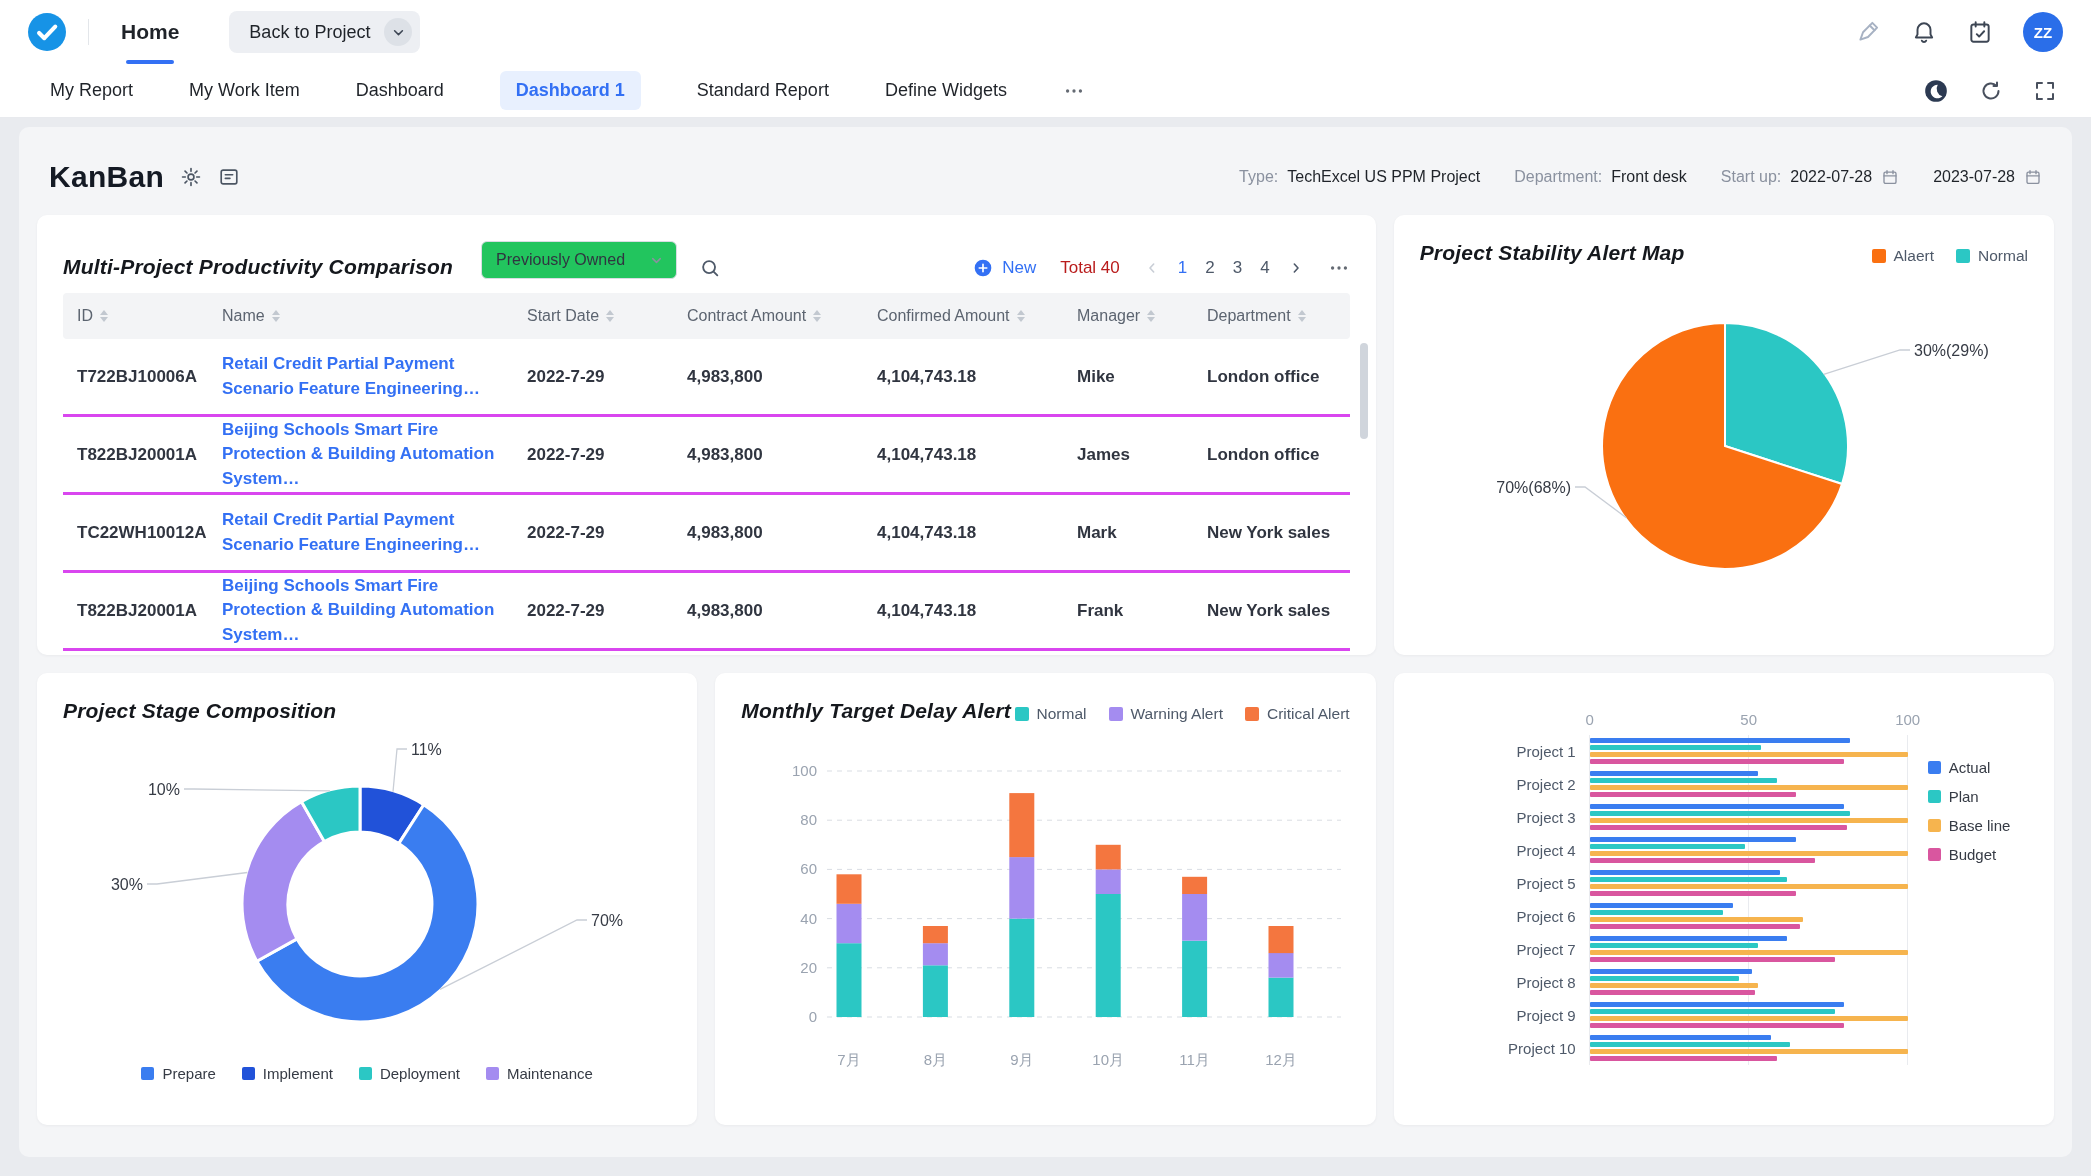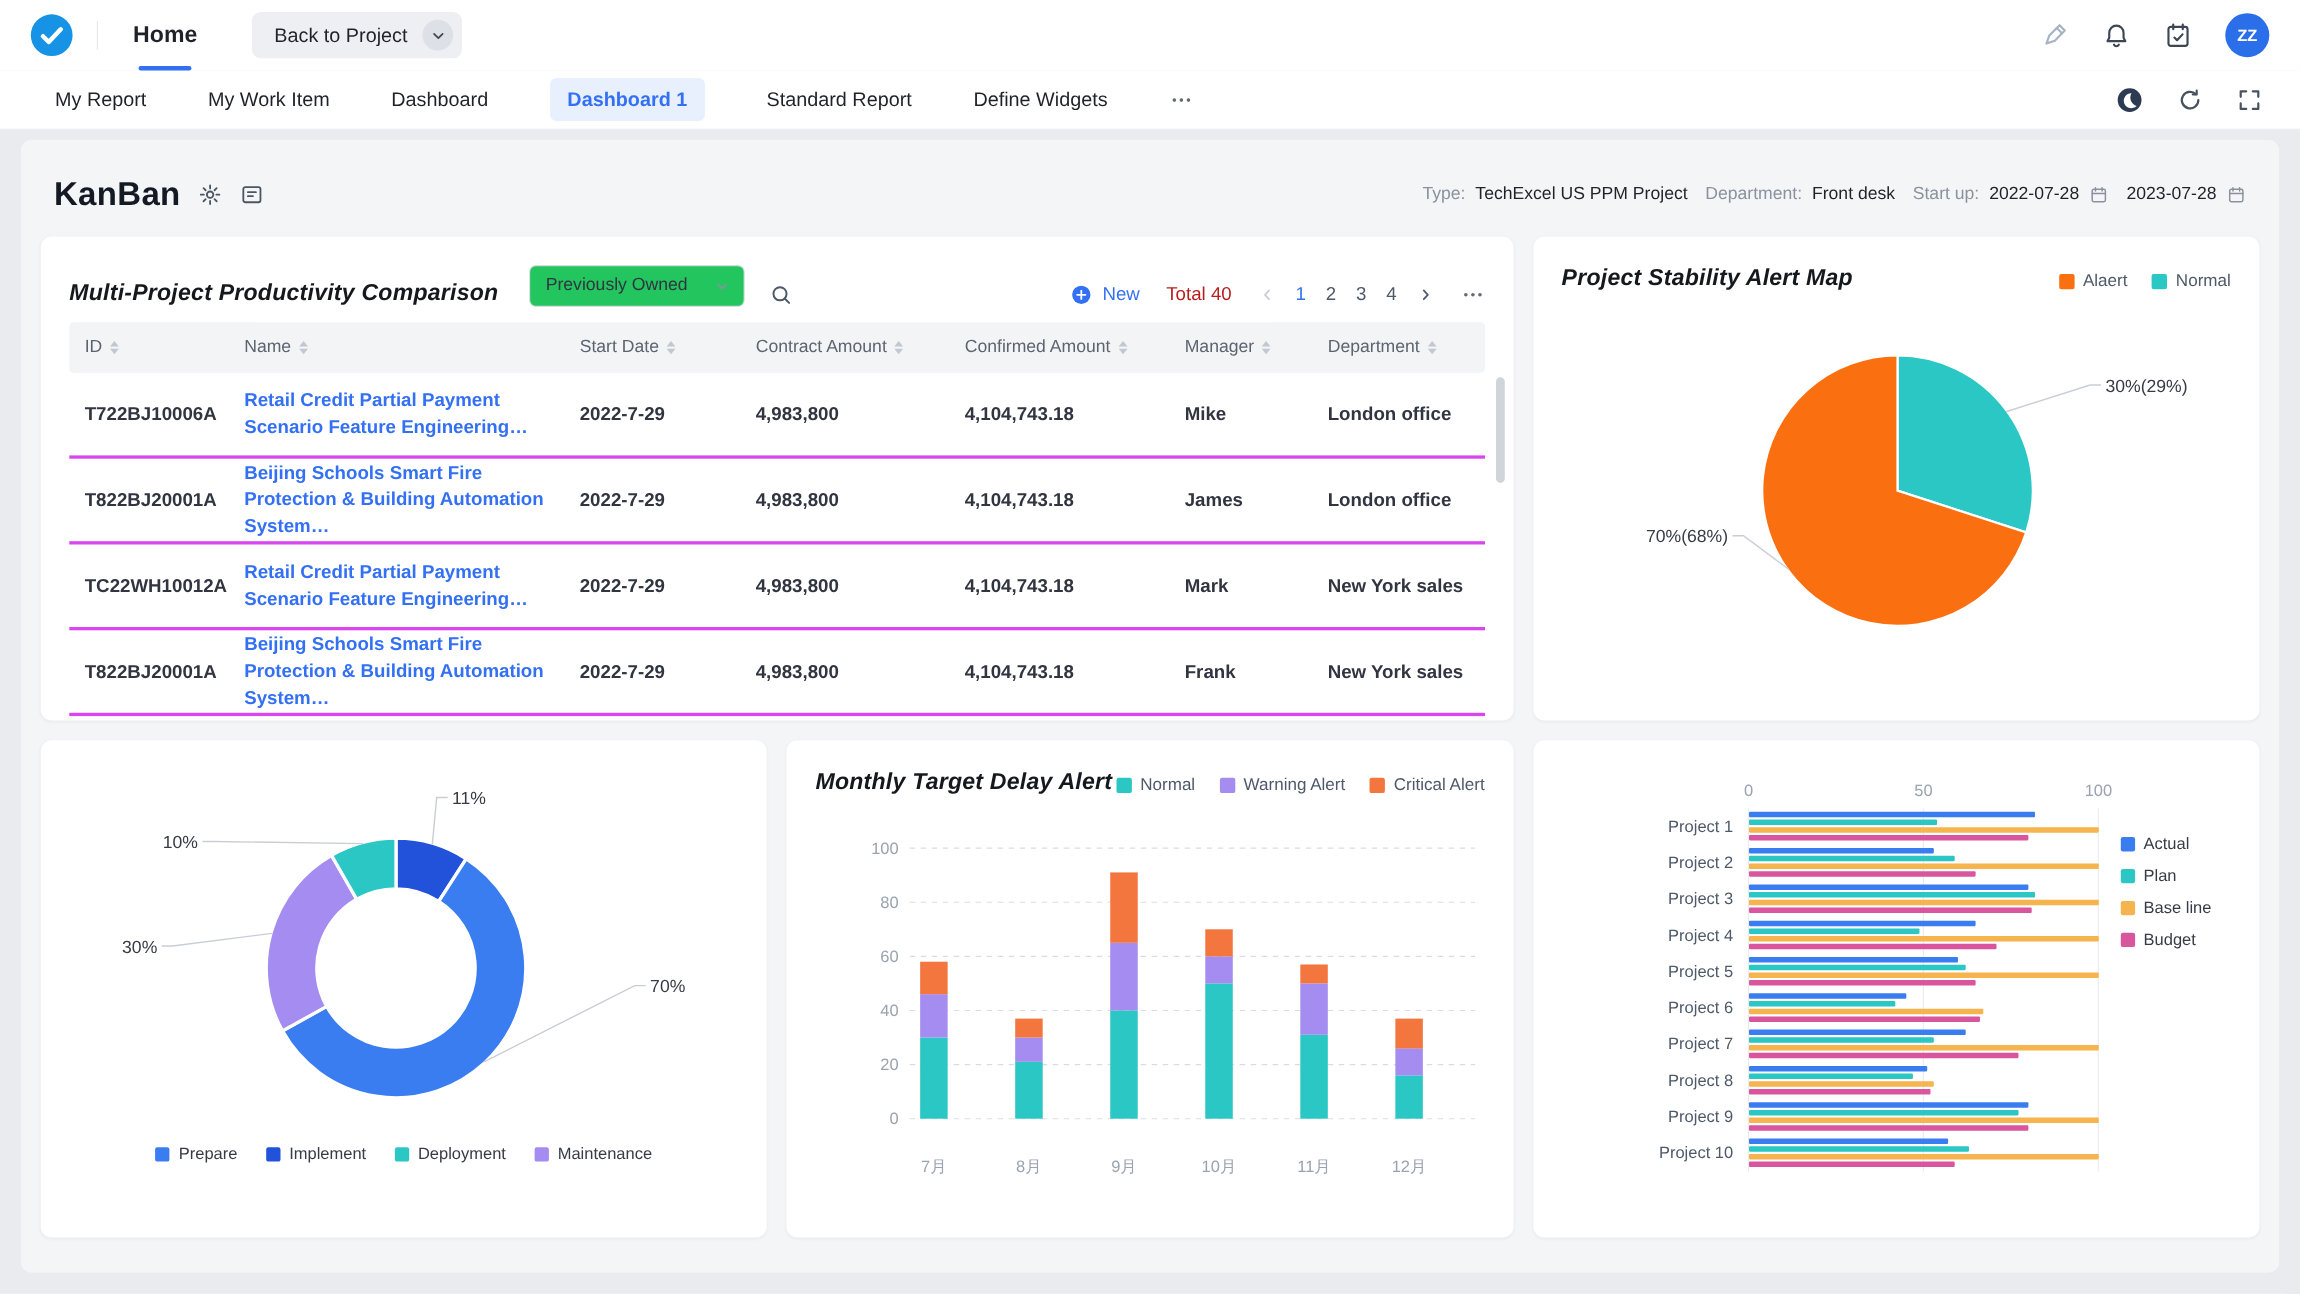--- a/index.html
+++ b/index.html
@@ -31,21 +31,21 @@
   .nav-more{color:#646a73;cursor:pointer;display:flex;}
   .nav-right{display:flex;align-items:center;gap:30px;}
   .nav-icon{color:#49505e;cursor:pointer;display:flex;}
 
   
   .card{margin:9px 19px 0;background:#f4f5f7;border-radius:10px;height:1030px;padding:18px;}
   .card-header{height:64px;display:flex;align-items:center;justify-content:space-between;padding:0 12px;margin-bottom:6px;}
   .ch-left{display:flex;align-items:center;gap:16px;}
   .kanban-title{font-size:30px;font-weight:700;color:#141a24;letter-spacing:.3px;}
   .ch-icon{color:#4b5563;cursor:pointer;display:flex;}
-  .ch-right{display:flex;align-items:flex-start;gap:16px;font-size:16px;}
+  .ch-right{display:flex;align-items:flex-start;gap:34px;font-size:16px;}
   .meta-item{display:flex;align-items:center;gap:9px;}
   .meta-label{color:#8a919f;}
   .meta-value{color:#1f2329;}
   .cal-icon{color:#8a919f;cursor:pointer;display:flex;}
 
   .grid{display:grid;grid-template-columns:repeat(3,1fr);grid-template-rows:440px 452px;gap:18px;}
   .panel{background:#fff;border-radius:10px;padding:26px;box-shadow:0 1px 3px rgba(31,41,55,.05);overflow:hidden;position:relative;}
   .panel-table{grid-column:1 / span 2;padding-bottom:6px;}
   .panel-head{display:flex;align-items:flex-end;}
   .panel-title{font-size:21px;font-style:italic;font-weight:700;color:#15181d;letter-spacing:.2px;white-space:nowrap;}
@@ -402,20 +402,23 @@
               <polyline points="403.7,99.3 480,75 490,75" fill="none" stroke="#c9ced6" stroke-width="1.3"></polyline>
               <text x="494" y="81" text-anchor="start" fill="#363b45" font-size="16">30%(29%)</text>
               <path d="M305 171 L422 209 A123 123 0 1 1 305 48 Z" fill="#fa7011" stroke="#ffffff" stroke-width="2"></path>
               <polyline points="206.3,242.7 165,212 155,212" fill="none" stroke="#c9ced6" stroke-width="1.3"></polyline>
               <text x="151" y="218" text-anchor="end" fill="#363b45" font-size="16">70%(68%)</text>
             </svg>
           </div>
       </section>
 
       <section class="panel">
+        <div class="panel-head">
+          <h2 class="panel-title">Project Stage Composition</h2>
+        </div>
         <div class="chart-mount">
             <svg viewBox="0 0 606 332" width="606" height="332">
               <path d="M297 53 A118 118 0 0 1 360.8 71.7 L335.9 110.4 A72 72 0 0 0 297 99 Z" fill="#2152d9" stroke="#ffffff" stroke-width="3"></path>
               <polyline points="330,58.7 334,16 344,16" fill="none" stroke="#c9ced6" stroke-width="1.3"></polyline>
               <text x="348" y="22" text-anchor="start" fill="#363b45" font-size="16">11%</text>
               <path d="M360.8 71.7 A118 118 0 1 1 193.8 228.2 L234 205.9 A72 72 0 1 0 335.9 110.4 Z" fill="#3a7df0" stroke="#ffffff" stroke-width="3"></path>
               <polyline points="377,256.4 514,187 524,187" fill="none" stroke="#c9ced6" stroke-width="1.3"></polyline>
               <text x="528" y="193" text-anchor="start" fill="#363b45" font-size="16">70%</text>
               <path d="M193.8 228.2 A118 118 0 0 1 238.4 68.6 L261.3 108.5 A72 72 0 0 0 234 205.9 Z" fill="#a48cf0" stroke="#ffffff" stroke-width="3"></path>
               <polyline points="184.3,139.5 94,151 84,151" fill="none" stroke="#c9ced6" stroke-width="1.3"></polyline>

